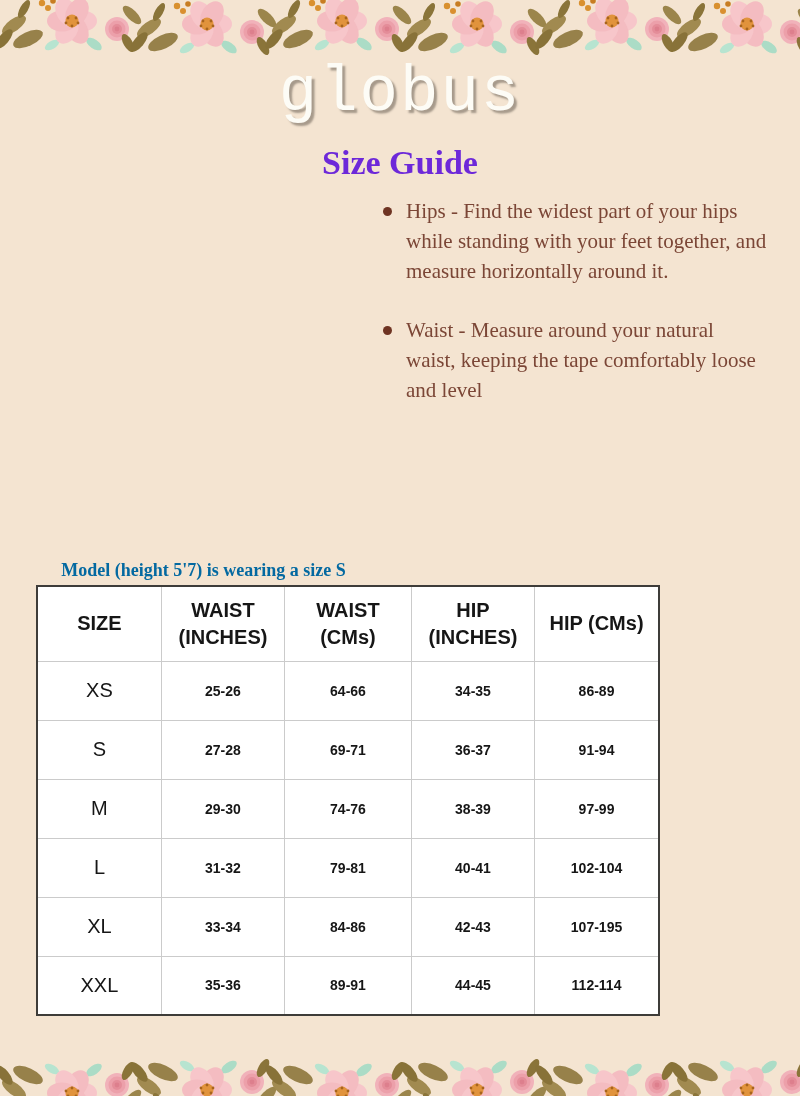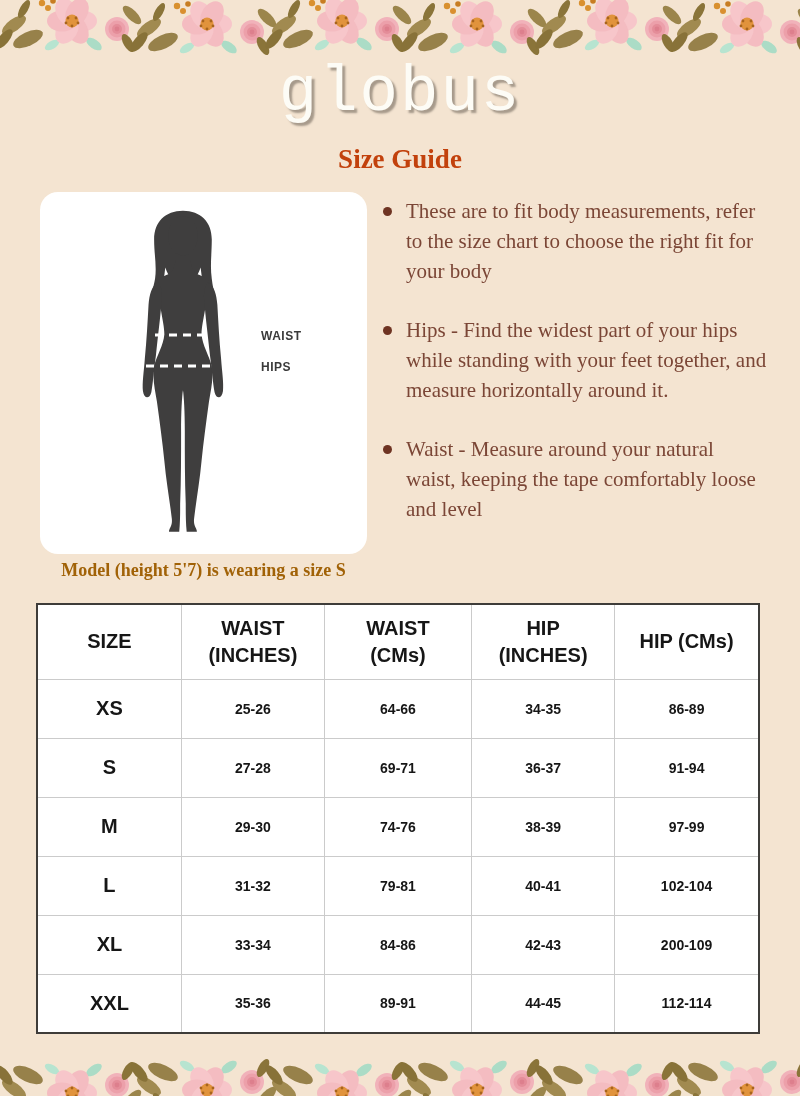--- a/index.html
+++ b/index.html
@@ -19,70 +19,70 @@
     text-align:center;
     font-family:Liberation Mono, monospace;
     font-size:64px;line-height:1.1;font-weight:400;
     letter-spacing:2px;color:#fdfcf6;
     text-shadow:3px 3px 2px rgba(125,114,101,0.65);
   }
   .page-title{
     position:absolute;top:144px;left:0;width:100%;
     text-align:center;
     font-family:"Liberation Serif","DejaVu Serif",serif;
-    font-size:27px;font-weight:bold;color:#c2410c;
+    font-size:34px;font-weight:bold;color:#6d28d9;
   }
   
   .diagram-card{
     position:absolute;left:40px;top:192px;width:327px;height:362px;
     background:#ffffff;border-radius:18px;
     display:flex;justify-content:center;align-items:flex-start;
   }
   .diagram-card svg{margin-top:14px;}
   .model-caption{
     position:absolute;left:28px;top:560px;width:351px;
     text-align:center;
     font-family:"Liberation Serif","DejaVu Serif",serif;
-    font-size:18px;font-weight:bold;color:#a16207;
+    font-size:18px;font-weight:bold;color:#0369a1;
   }
   
   .bullets{
     position:absolute;left:383px;top:196px;width:385px;
     list-style:none;margin:0;padding:0;
   }
   .bullets li{
     display:flex;gap:14px;margin-bottom:29px;
   }
   .dot{
     flex:0 0 auto;width:9px;height:9px;border-radius:50%;
     background:#6e3322;margin-top:11px;
   }
   .btext{
     font-family:"Liberation Serif","DejaVu Serif",serif;
     font-size:21px;line-height:30px;color:#7b4636;
   }
   
   .size-table{
-    position:absolute;left:36px;top:603px;width:724px;
+    position:absolute;left:36px;top:585px;width:624px;
     border-collapse:collapse;table-layout:fixed;
     background:#ffffff;
     border:2px solid #3e3c39;
   }
   .size-table th,.size-table td{
     border:1px solid #cbcbcb;
     text-align:center;vertical-align:middle;
     color:#161616;background:#ffffff;
   }
   .size-table thead tr{height:75px;}
   .size-table tbody tr{height:59px;}
   .size-table th{
     font-size:20px;font-weight:bold;line-height:1.35;padding:0 14px;
   }
   .size-table td{font-size:14px;font-weight:bold;}
-  .size-table td:first-child{font-weight:bold;font-size:20px;}
+  .size-table td:first-child{font-weight:normal;font-size:20px;}
 </style>
 </head>
 <body>
 
 <div class="page">
 
   <svg class="flowers-top" width="800" height="62" viewBox="0 0 800 62" aria-hidden="true">
     <defs>
       <g id="garland-unit">
 
@@ -129,71 +129,23 @@
           <use href="#garland-unit" x="675" y="3"></use>
         </g>
       </g>
     </defs>
     <use href="#garland"></use>
   </svg>
 
   <div class="brand-logo">globus</div>
   <div class="page-title">Size Guide</div>
 
-  <div class="diagram-card">
-    <svg width="300" height="334" viewBox="0 0 300 334" aria-hidden="true">
-      <g fill="#3f3e3e" transform="translate(22,2) scale(0.93)">
-
-        <path d="M115,3 C96,3 84,15 84,34 C84,50 87,62 85,76 C83,88 79,96 81,102
-                 C84,107 90,102 92,92 C94,82 95,72 96,64 C98,70 100,74 104,77
-                 L126,77 C130,74 132,70 134,64 C135,72 136,82 138,90
-                 C140,98 145,102 148,98 C150,93 147,86 146,76 C144,62 146,50 146,34
-                 C146,15 134,3 115,3 Z"></path>
-
-        <ellipse cx="115" cy="30" rx="16" ry="21"></ellipse>
-
-        <path d="M107,56 L123,56 C124,64 126,68 130,71 C138,74 144,78 146,84
-                 C145,92 141,98 139,108 C137,120 135,128 135,136
-                 C136,148 143,158 146,170 C148,184 145,196 143,208
-                 C140,230 137,252 135,272 C133,294 129,316 127,334
-                 C126,342 130,344 130,348 L119,348
-                 C118,338 118,328 118,318 C117,292 117,266 117,240
-                 C117,220 116,202 115,196
-                 C114,202 113,220 113,240 C113,266 113,292 112,318
-                 C112,328 112,338 111,348 L100,348
-                 C100,344 104,342 103,334 C101,316 97,294 95,272
-                 C93,252 90,230 87,208 C85,196 82,184 84,170
-                 C87,158 94,148 95,136 C95,128 93,120 91,108
-                 C89,98 85,92 84,84 C86,78 92,74 100,71 C104,68 106,64 107,56 Z"></path>
-
-        <path d="M142,80 C149,84 151,93 152,104 C153,122 154,142 156,162
-                 C157,176 159,188 158,197 C157,205 151,206 149,198
-                 C147,187 146,172 144,158 C142,138 139,116 138,100
-                 C137,91 138,84 142,80 Z"></path>
-
-        <path d="M88,80 C81,84 79,93 78,104 C77,122 76,142 74,162
-                 C73,176 71,188 72,197 C73,205 79,206 81,198
-                 C83,187 84,172 86,158 C88,138 91,116 92,100
-                 C93,91 92,84 88,80 Z"></path>
-      </g>
-
-      <line x1="101" y1="129" x2="152" y2="129" stroke="#ffffff" stroke-width="3" stroke-dasharray="8 6"></line>
-
-      <line x1="92" y1="160" x2="162" y2="160" stroke="#ffffff" stroke-width="3" stroke-dasharray="8 6"></line>
-      <text x="207" y="134" font-family="Liberation Sans, DejaVu Sans, sans-serif" font-size="12" font-weight="bold" fill="#3a3a3a" letter-spacing="0.5">WAIST</text>
-      <text x="207" y="165" font-family="Liberation Sans, DejaVu Sans, sans-serif" font-size="12" font-weight="bold" fill="#3a3a3a" letter-spacing="0.5">HIPS</text>
-    </svg>
-  </div>
   <div class="model-caption">Model (height 5'7) is wearing a size S</div>
 
   <ul class="bullets">
-    <li>
-      <span class="dot"></span>
-      <span class="btext">These are to fit body measurements, refer to the size chart to choose the right fit for your body</span>
-    </li>
     <li>
       <span class="dot"></span>
       <span class="btext">Hips - Find the widest part of your hips while standing with your feet together, and measure horizontally around it.</span>
     </li>
     <li>
       <span class="dot"></span>
       <span class="btext">Waist - Measure around your natural waist, keeping the tape comfortably loose and level</span>
     </li>
   </ul>
 
@@ -241,21 +193,21 @@
         <td>31-32</td>
         <td>79-81</td>
         <td>40-41</td>
         <td>102-104</td>
       </tr>
       <tr>
         <td>XL</td>
         <td>33-34</td>
         <td>84-86</td>
         <td>42-43</td>
-        <td>200-109</td>
+        <td>107-195</td>
       </tr>
       <tr>
         <td>XXL</td>
         <td>35-36</td>
         <td>89-91</td>
         <td>44-45</td>
         <td>112-114</td>
       </tr>
     </tbody>
   </table>

